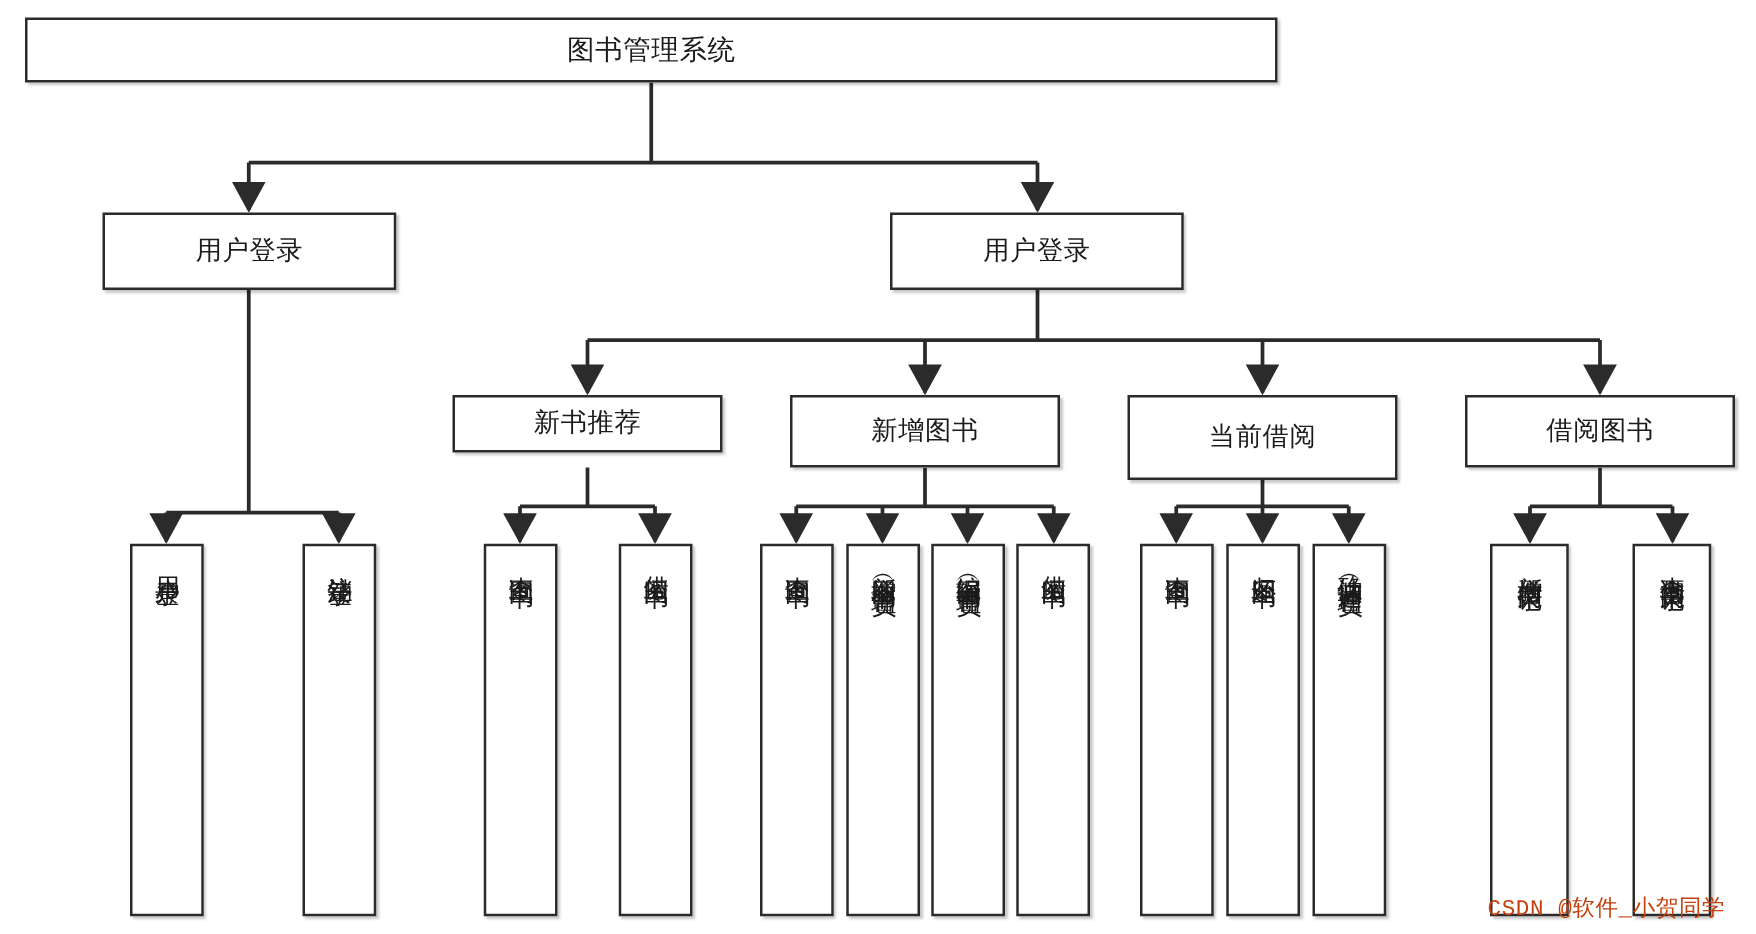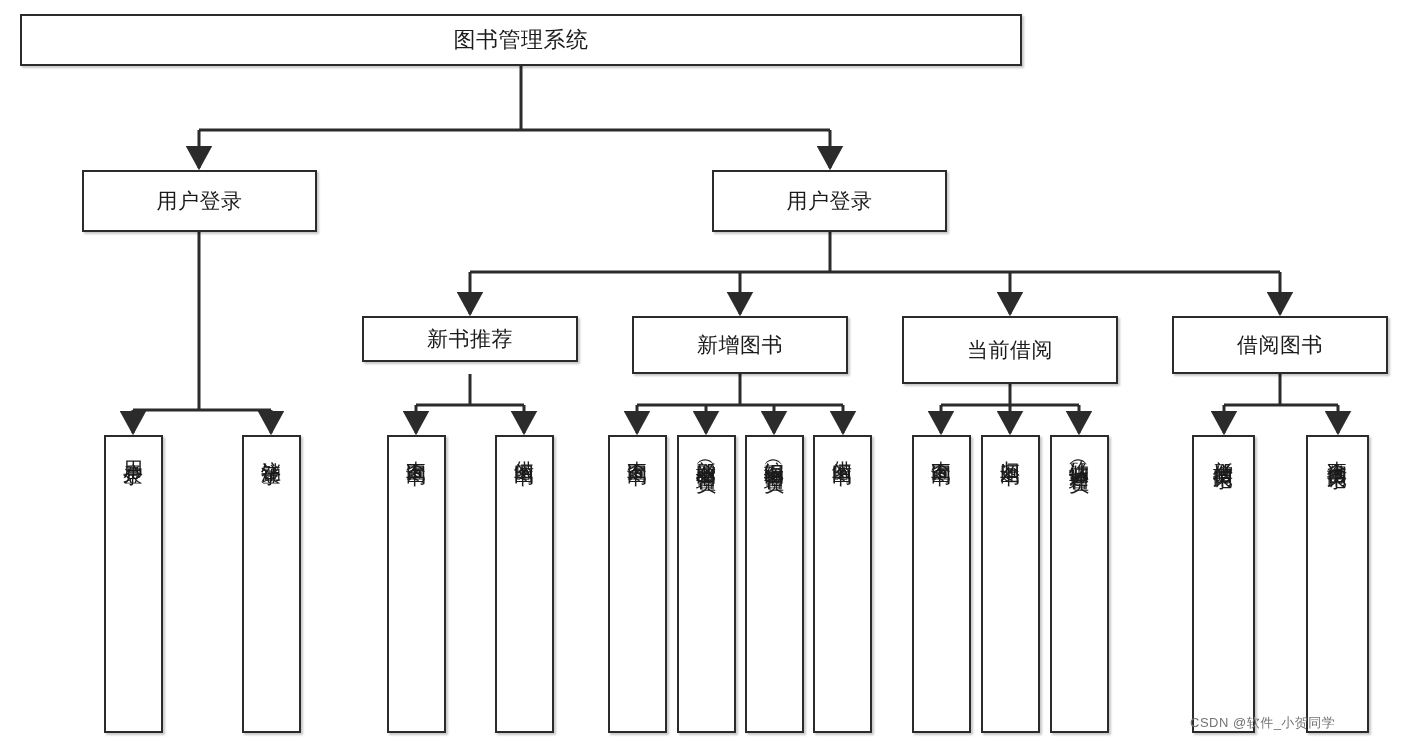--- a/index.html
+++ b/index.html
@@ -56,25 +56,26 @@
     writing-mode: vertical-rl;
     text-orientation: upright;
     font-size: 20px;
     letter-spacing: 2px;
     line-height: 1.0;
     max-height: 100%;
   }
   #root-node .label { font-size: 22px; }
   .watermark {
     position: absolute;
-    color: #737373;
-    font-size: 13px;
+    color: #c2410c;
+    font-size: 18px;
     letter-spacing: 0.5px;
     white-space: nowrap;
     user-select: none;
+    font-family: Liberation Mono, monospace;
   }
 </style>
 </head>
 <body>
 
 <div id="canvas">
 
   <svg class="connectors" viewBox="0 0 1405 747" xmlns="http://www.w3.org/2000/svg">
     <defs>
       <marker id="arrow" viewBox="0 0 12 12" refX="10" refY="6" markerWidth="9" markerHeight="9" orient="auto-start-reverse">

